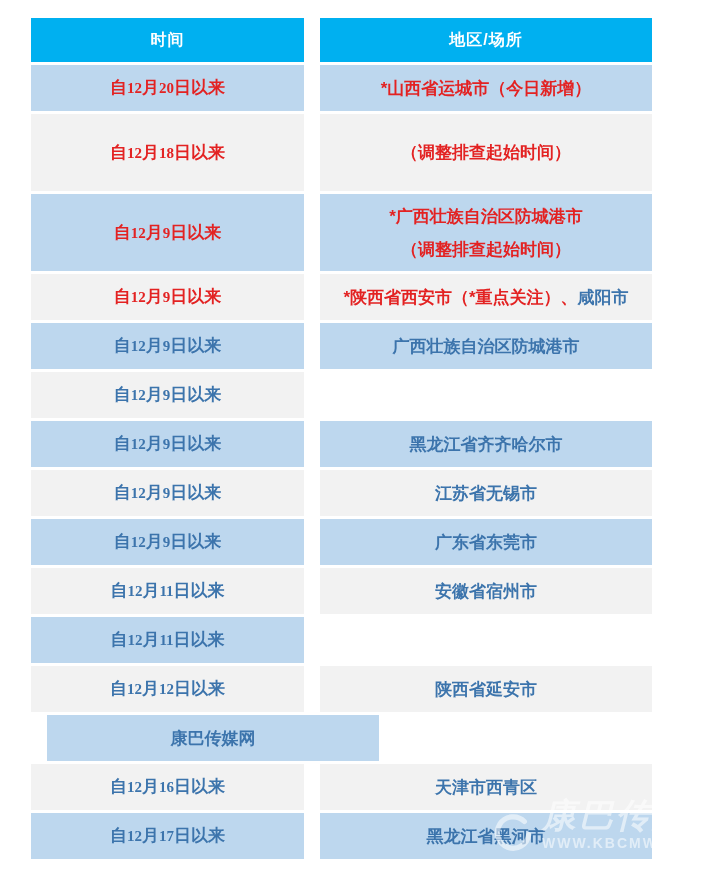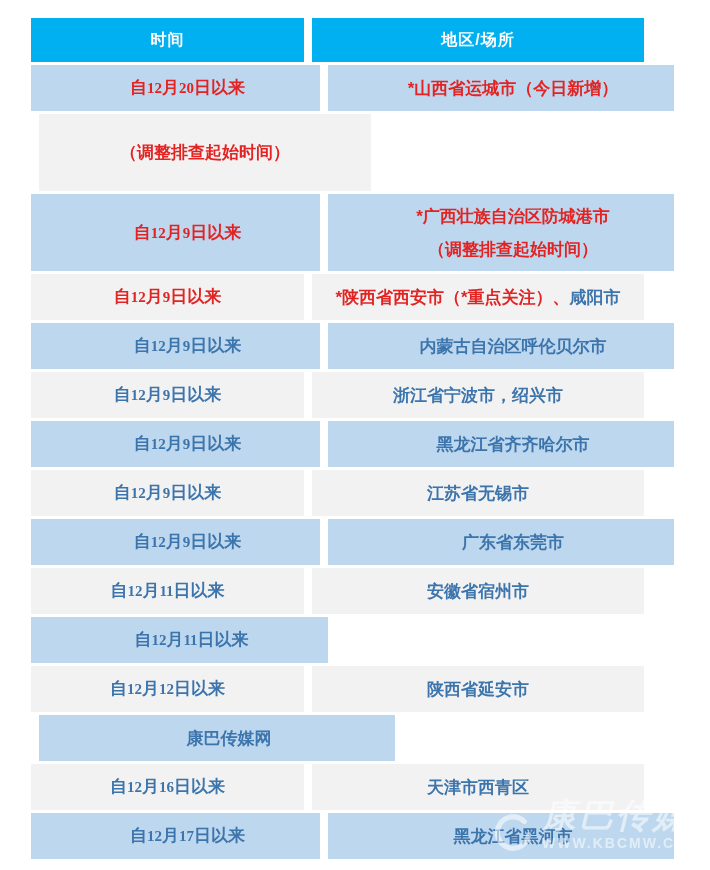--- a/index.html
+++ b/index.html
@@ -8,28 +8,28 @@
     background:#ffffff;
     font-family:"Liberation Sans",sans-serif;
   }
   .table{position:absolute;left:31px;top:18px;width:643px;}
   .row{display:flex;margin-bottom:3px;}
   .cell{
     display:flex;flex-direction:column;align-items:center;justify-content:center;
     text-align:right;font-weight:bold;font-size:17px;
   }
   .cell.time{width:273px;}
-  .cell.place{width:332px;margin-left:8px;}
+  .cell.place{width:332px;margin-left:16px;}
   .row.header .cell{
     height:44px;background:var(--header-bg,#00b0f0);
     color:var(--header-text,#fff);font-size:16px;letter-spacing:1px;
   }
   .row.single .cell{height:46px;}
   .row.double .cell{height:77px;}
-  .row.blue .cell{background:var(--row-blue,#bdd7ee);padding-left:24px;}
+  .row.blue .cell{background:var(--row-blue,#bdd7ee);}
   .row.gray .cell{background:var(--row-gray,#f2f2f2);}
   .t-red{color:var(--text-red,#e32222);}
   .t-blue{color:var(--text-blue,#3c74ac);}
   .num{font-family:"Liberation Serif",serif;font-size:15px;}
   .text-line{line-height:33px;white-space:nowrap;}
   
   .watermark{
     position:absolute;left:492px;top:797px;
     display:flex;align-items:flex-start;
     color:rgba(255,255,255,0.55);pointer-events:none;
@@ -58,20 +58,23 @@
   <div class="row blue single">
     <div class="cell time">
           <div class="text-line"><span class="t-red">自</span><span class="t-red num">12</span><span class="t-red">月</span><span class="t-red num">20</span><span class="t-red">日以来</span></div>
         </div>
     <div class="cell place">
           <div class="text-line"><span class="t-red">*山西省运城市（今日新增）</span></div>
         </div>
   </div>
 
   <div class="row gray double">
+    <div class="cell time">
+          <div class="text-line"><span class="t-red">自</span><span class="t-red num">12</span><span class="t-red">月</span><span class="t-red num">18</span><span class="t-red">日以来</span></div>
+        </div>
     <div class="cell place">
           <div class="text-line"><span class="t-red">（调整排查起始时间）</span></div>
         </div>
   </div>
 
   <div class="row blue double">
     <div class="cell time">
           <div class="text-line"><span class="t-red">自</span><span class="t-red num">12</span><span class="t-red">月</span><span class="t-red num">9</span><span class="t-red">日以来</span></div>
         </div>
     <div class="cell place">
@@ -87,30 +90,27 @@
     <div class="cell place">
           <div class="text-line"><span class="t-red">*陕西省西安市（*重点关注）、</span><span class="t-blue">咸阳市</span></div>
         </div>
   </div>
 
   <div class="row blue single">
     <div class="cell time">
           <div class="text-line"><span class="t-blue">自</span><span class="t-blue num">12</span><span class="t-blue">月</span><span class="t-blue num">9</span><span class="t-blue">日以来</span></div>
         </div>
     <div class="cell place">
-          <div class="text-line"><span class="t-blue">内蒙古自治区呼伦贝尔市</span></div>
+          <div class="text-line"><span class="t-blue">广西壮族自治区防城港市</span></div>
         </div>
   </div>
 
   <div class="row gray single">
     <div class="cell time">
           <div class="text-line"><span class="t-blue">自</span><span class="t-blue num">12</span><span class="t-blue">月</span><span class="t-blue num">9</span><span class="t-blue">日以来</span></div>
-        </div>
-    <div class="cell place">
-          <div class="text-line"><span class="t-blue">浙江省宁波市，绍兴市</span></div>
         </div>
   </div>
 
   <div class="row blue single">
     <div class="cell time">
           <div class="text-line"><span class="t-blue">自</span><span class="t-blue num">12</span><span class="t-blue">月</span><span class="t-blue num">9</span><span class="t-blue">日以来</span></div>
         </div>
     <div class="cell place">
           <div class="text-line"><span class="t-blue">黑龙江省齐齐哈尔市</span></div>
         </div>

